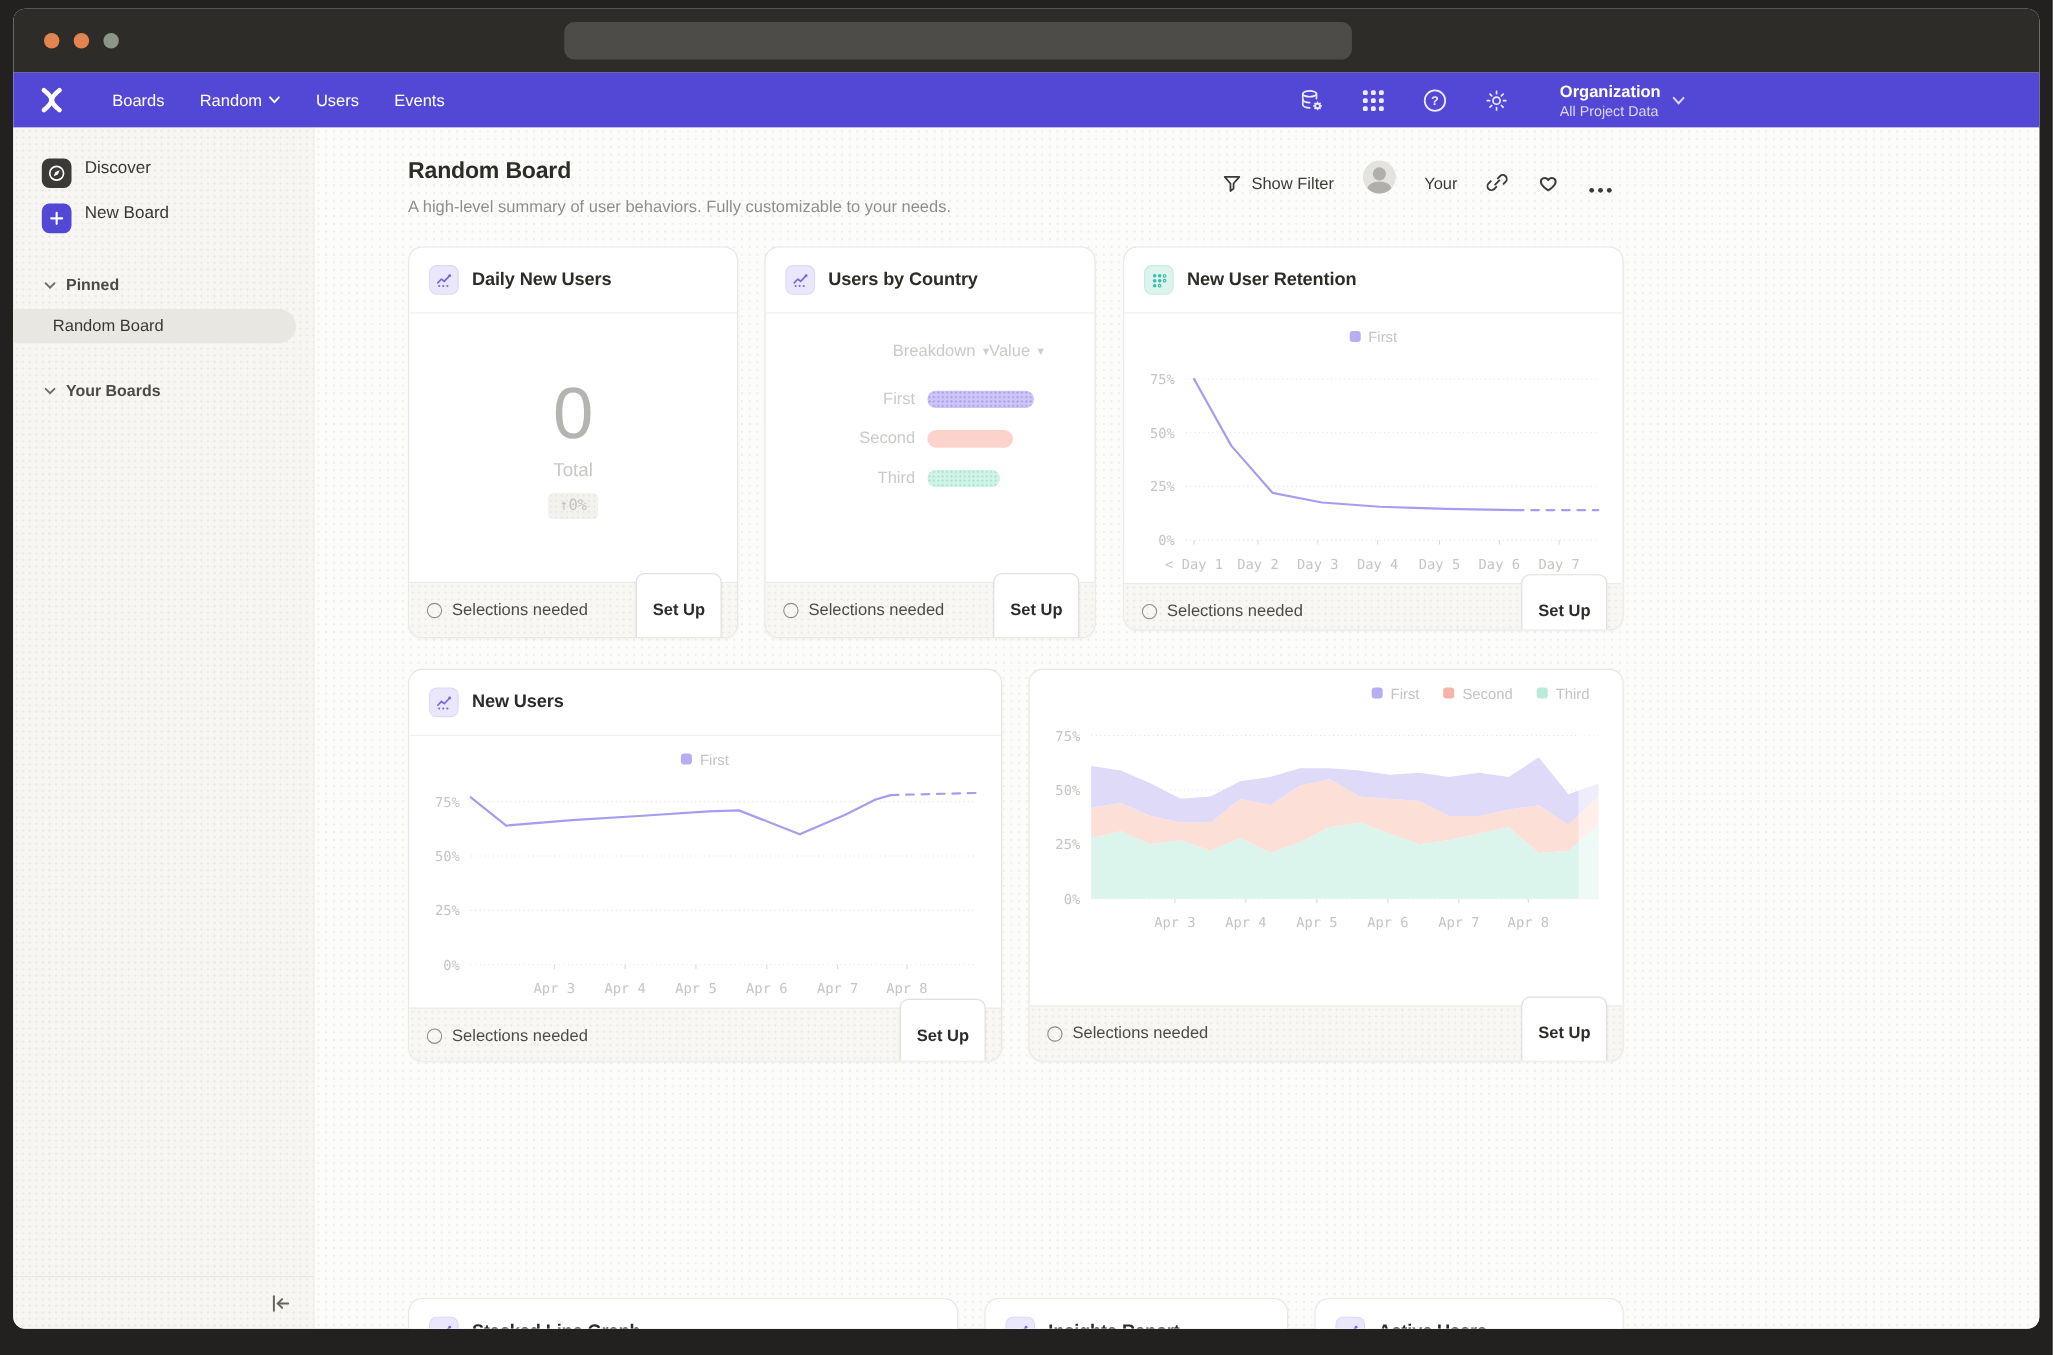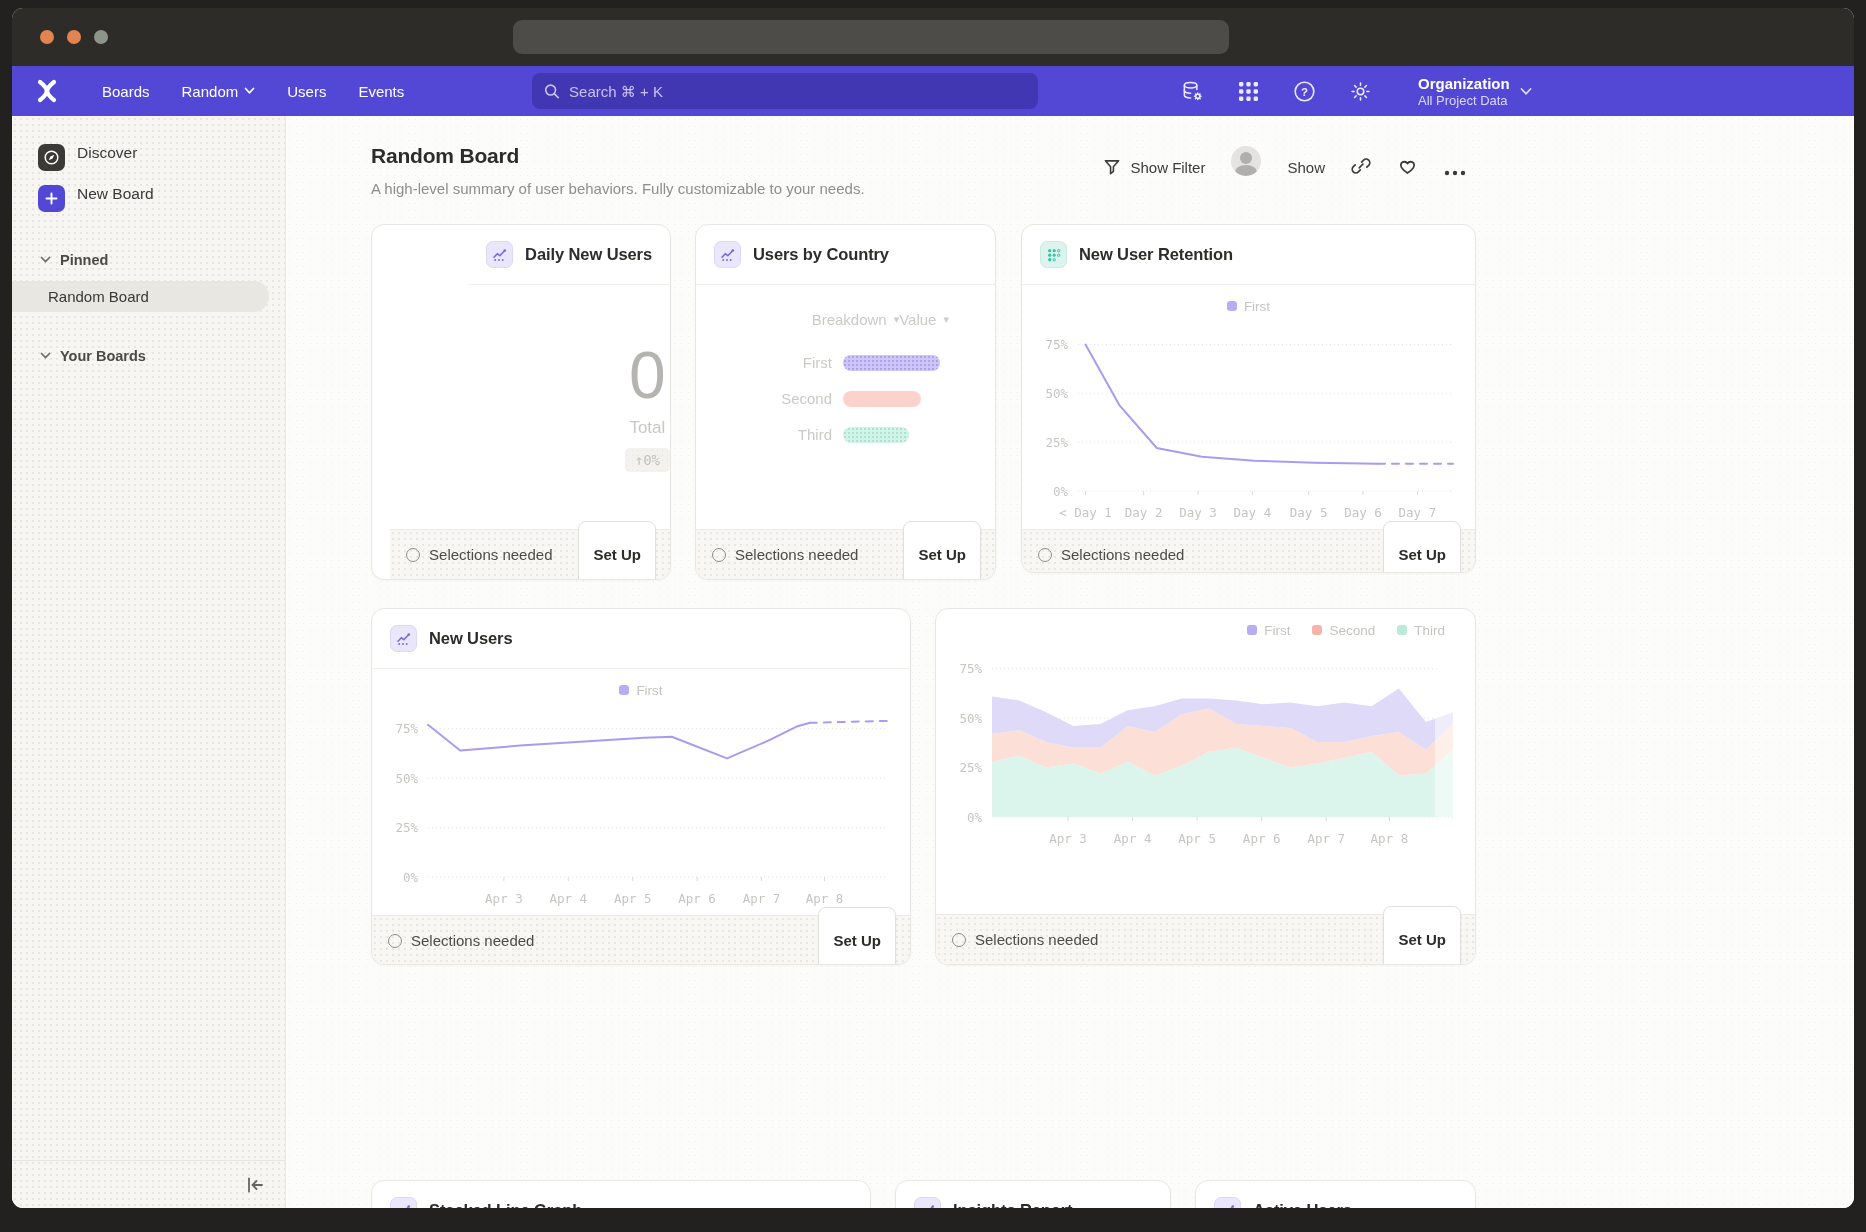--- a/index.html
+++ b/index.html
@@ -54,21 +54,21 @@
   .board-subtitle { position:absolute; left:85px; top:64px; font-size:15px; color:#8f8e8a; }
   .board-controls { position:absolute; top:30px; right:388px; display:flex; align-items:flex-end; gap:26px; color:#3c3b38; }
   .ctrl { display:flex; align-items:center; gap:9px; font-size:15px; font-weight:500; cursor:pointer; }
   .avatar { width:30px; height:30px; border-radius:50%; background:#e4e3e0; position:relative; overflow:hidden; cursor:pointer; flex:none; }
   .avatar .head { position:absolute; left:9px; top:6px; width:12px; height:12px; border-radius:50%; background:#b0afac; }
   .avatar .shoulders { position:absolute; left:4px; top:19px; width:22px; height:14px; border-radius:50%; background:#b0afac; }
 
   
   .card { position:absolute; background:#fff; border:1px solid #e9e7e3; border-radius:13px; overflow:hidden;
           box-shadow:0 1px 2px rgba(40,40,35,0.03); display:flex; flex-direction:column; }
-  .c1 { left:85px;  top:108px; width:300px; height:356px;align-items:flex-end; }
+  .c1 { left:85px;  top:108px; width:300px; height:356px; }
   .c2 { left:409px; top:108px; width:301px; height:356px; }
   .c3 { left:735px; top:108px; width:455px; height:349px; }
   .c4 { left:85px;  top:492px; width:540px; height:357px; }
   .c5 { left:649px; top:492px; width:541px; height:357px; }
   .c6 { left:85px;  top:1064px; width:500px; height:160px; }
   .c7 { left:609px; top:1064px; width:276px; height:160px; }
   .c8 { left:909px; top:1064px; width:281px; height:160px; }
   .card-head { display:flex; align-items:center; gap:12px; height:60px; padding:0 18px; border-bottom:1px solid #f0efec; flex:none; }
   .card-ic { width:27px; height:27px; border-radius:7px; display:flex; align-items:center; justify-content:center; flex:none; }
   .card-ic.insight { background:#eae7fc; border:1px solid #ddd7f8; }
@@ -141,27 +141,20 @@
               <path d="M1.5 1.5 L5.5 5.8 L9.5 1.5" stroke="#fff" stroke-width="1.7" fill="none" stroke-linecap="round"></path>
             </svg>
         </div>
         <div class="nav-item">
             <span>Users</span>
           </div>
         <div class="nav-item">
             <span>Events</span>
           </div>
       </div>
-      <div class="searchbox">
-        <svg width="17" height="17" viewBox="0 0 17 17">
-            <circle cx="7" cy="7" r="5.2" stroke="#c9c2f2" stroke-width="1.7" fill="none"></circle>
-            <path d="M11 11 L15 15" stroke="#c9c2f2" stroke-width="1.7" stroke-linecap="round"></path>
-          </svg>
-        <input type="text" placeholder="Search ⌘ + K" style="">
-      </div>
       <div class="nav-right">
         <div class="nav-icon-btn">
           <svg width="23" height="23" viewBox="0 0 24 24" fill="none" stroke="currentColor" stroke-width="1.6" stroke-linecap="round">
             <ellipse cx="10" cy="5.5" rx="6.5" ry="2.8"></ellipse>
               <path d="M3.5 5.5 V16 c0 1.5 2.9 2.8 6.5 2.8 M16.5 5.5 V10"></path>
               <path d="M3.5 11 c0 1.5 2.9 2.8 6.5 2.8"></path>
             <circle cx="17.5" cy="17" r="2.2"></circle>
               <path d="M17.5 13.6 v1 M17.5 19.4 v1 M20.9 17 h-1 M15.1 17 h-1 M19.9 14.6 l-.7.7 M15.8 18.7 l-.7.7 M19.9 19.4 l-.7-.7 M15.8 15.3 l-.7-.7"></path>
           </svg>
         </div>
@@ -262,21 +255,21 @@
             <svg width="18" height="18" viewBox="0 0 19 19" fill="none" stroke="#3c3b38" stroke-width="1.7" stroke-linejoin="round">
                 <path d="M2.5 3 h14 l-5.5 6.3 v4.8 l-3 2.4 v-7.2 Z"></path>
               </svg>
             <span>Show Filter</span>
           </div>
           <div class="avatar">
               <span class="head"></span>
               <span class="shoulders"></span>
             </div>
           <div class="ctrl">
-              <span>Show</span>
+              <span>Your</span>
             </div>
           <div class="ctrl">
             <svg width="20" height="20" viewBox="0 0 20 20" fill="none" stroke="#3c3b38" stroke-width="1.7" stroke-linecap="round">
               <path d="M8.2 11.8 L12 8"></path>
               <path d="M9.3 13.9 l-1.9 1.9 a3.6 3.6 0 0 1 -5.1 -5.1 l1.9 -1.9"></path>
               <path d="M10.7 6.1 l1.9 -1.9 a3.6 3.6 0 0 1 5.1 5.1 l-1.9 1.9"></path>
             </svg>
           </div>
           <div class="ctrl">
             <svg width="21" height="20" viewBox="0 0 21 20" fill="none" stroke="#3c3b38" stroke-width="1.8" stroke-linejoin="round">

